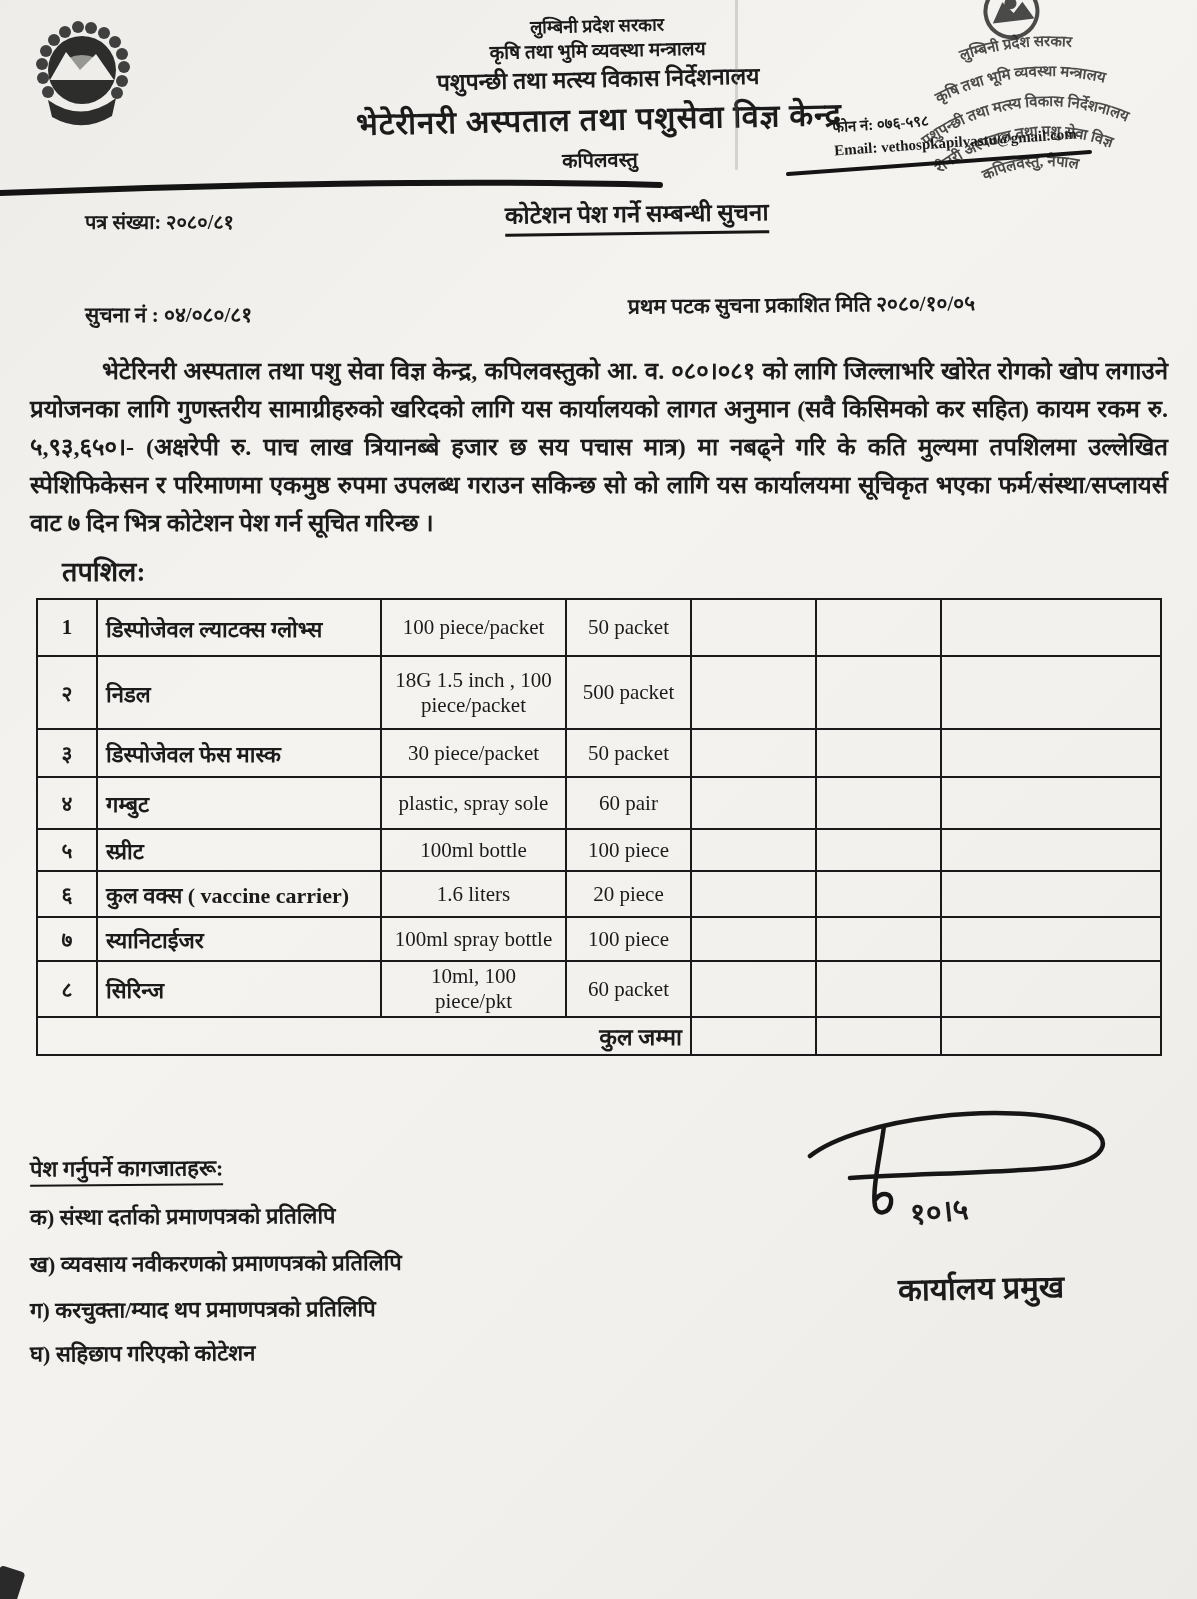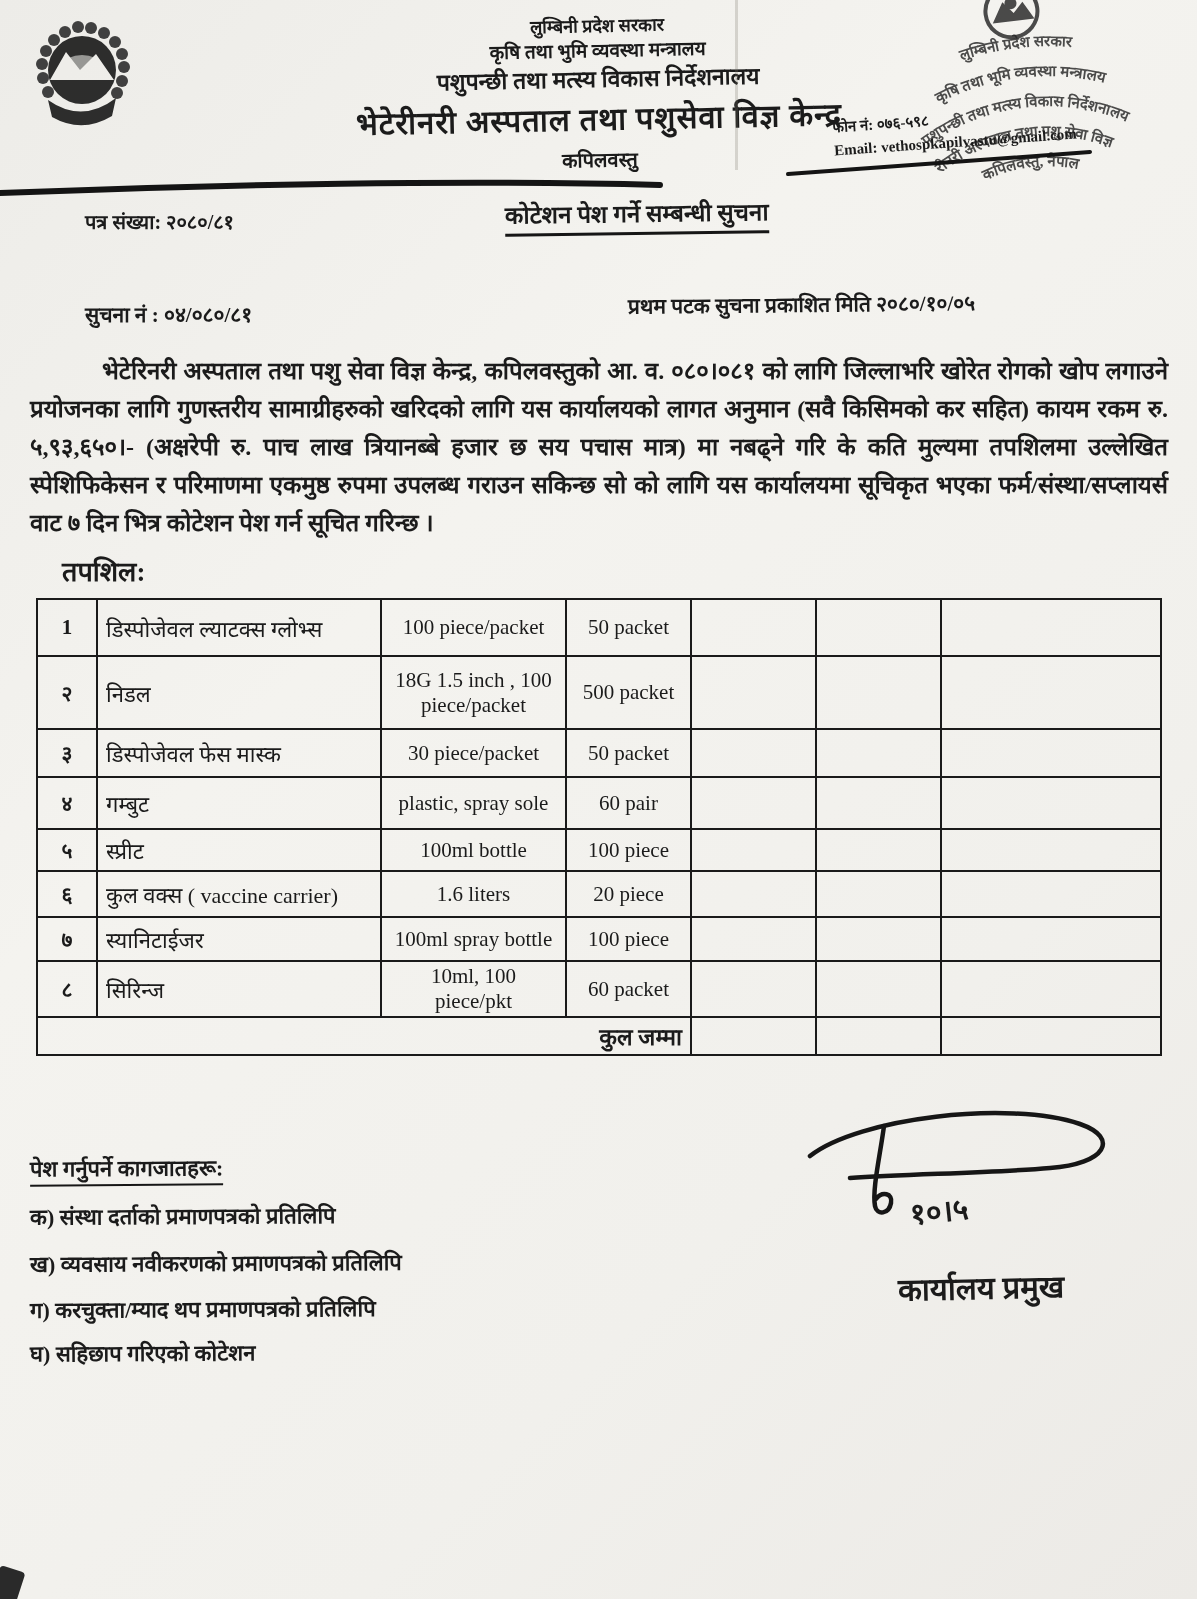--- a/index.html
+++ b/index.html
@@ -27,21 +27,21 @@
   .published{left:628px;top:290px;font-size:21px;transform:rotate(-0.6deg);}
   
   .para{left:30px;top:352px;width:1138px;font-size:24px;line-height:38px;
         text-align:justify;text-indent:72px;font-weight:700;}
   .details-label{left:30px;top:552px;font-size:27px;margin-left:32px;}
   
   .qtable{left:36px;top:598px;width:1124px;border-collapse:collapse;table-layout:fixed;}
   .qtable td,.qtable th{border:2px solid #1a1a1a;vertical-align:middle;padding:2px 8px;}
   .qtable th{font-size:21px;font-weight:700;text-align:center;}
   .sn{ text-align:center;font-size:21px;font-weight:700;}
-  .item{font-size:22px;font-weight:400;text-align:left;}
+  .item{font-size:22px;font-weight:700;text-align:left;}
   .eng{font-family:"Liberation Serif",serif;font-size:21px;font-weight:400;text-align:center;}
   .total-cell{text-align:right;font-size:23px;font-weight:700;}
   
   .docs-head{left:30px;top:1152px;font-size:22px;border-bottom:2.5px solid #161616;
              padding-bottom:2px;transform:rotate(-0.4deg);}
   .doc-item{left:30px;font-size:22px;transform:rotate(-0.3deg);}
   
   .sig-note{left:910px;top:1190px;font-size:30px;font-weight:700;transform:rotate(-6deg);}
   .designation{left:898px;top:1266px;font-size:31px;transform:rotate(-1.2deg);}
   .corner-mark{left:-6px;top:1568px;width:26px;height:40px;background:#2a2a2a;border-radius:4px;transform:rotate(18deg);}

